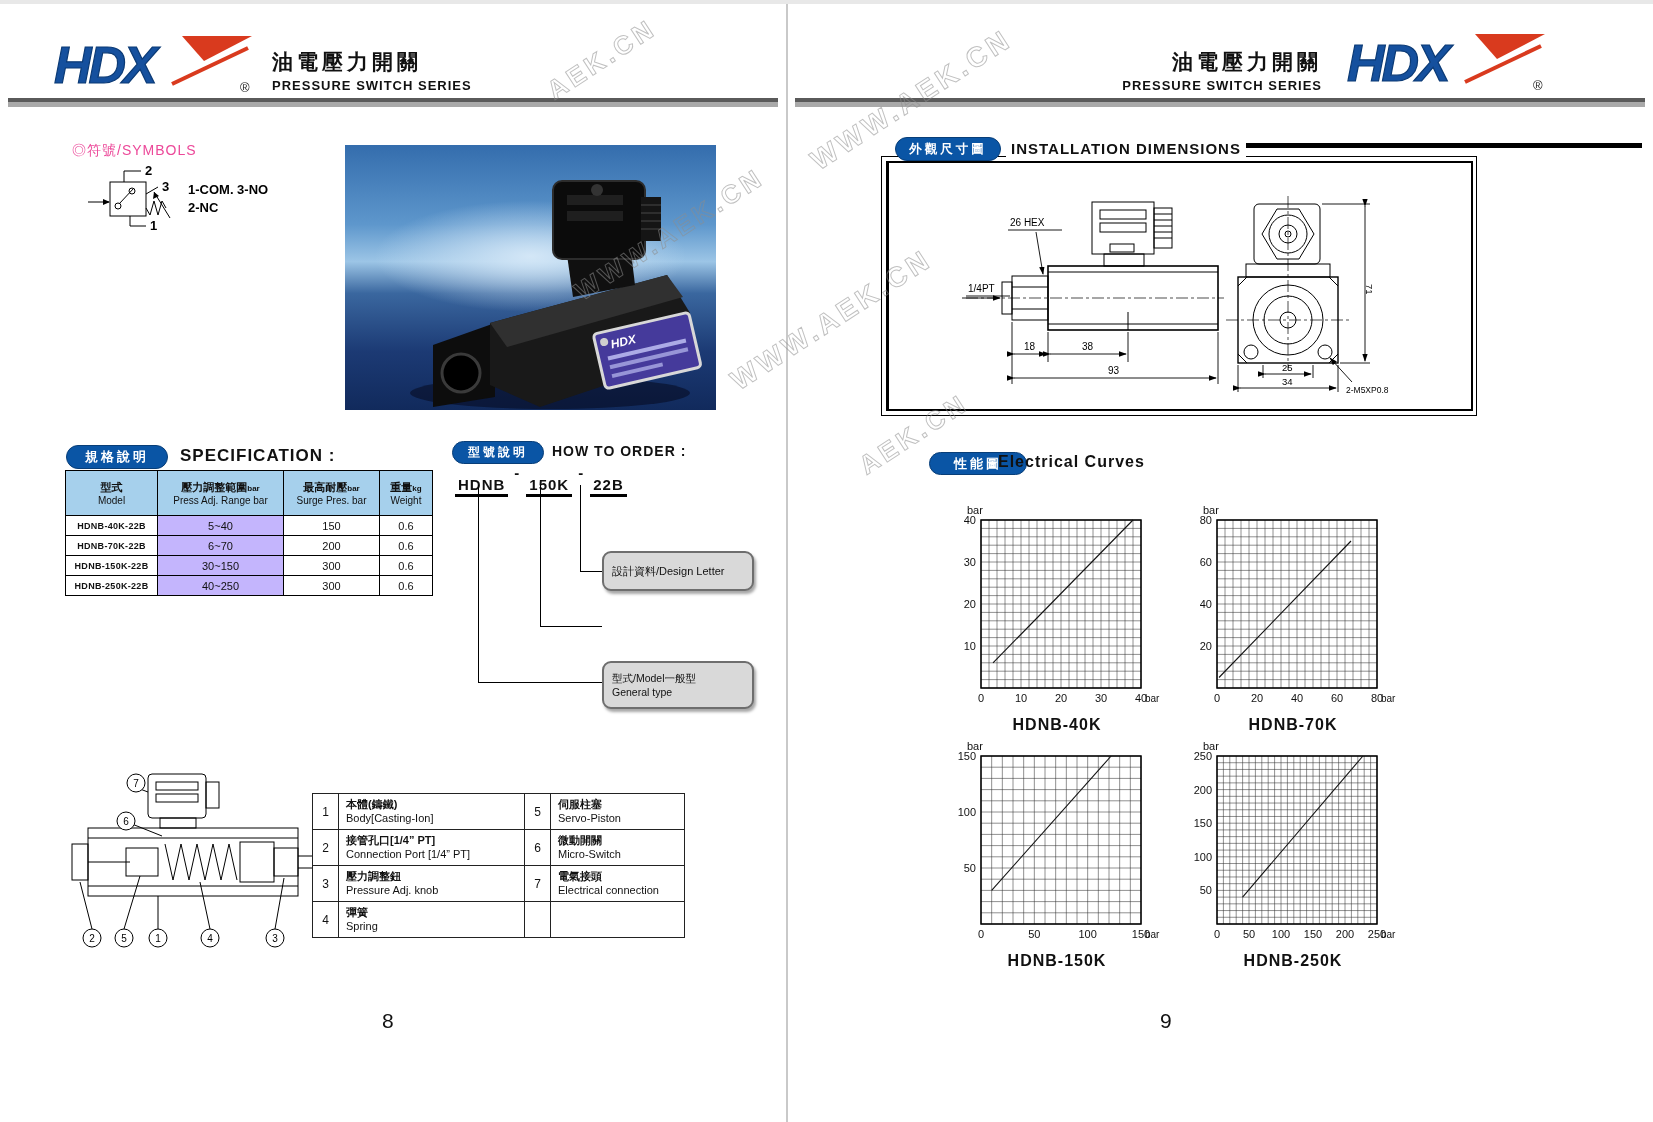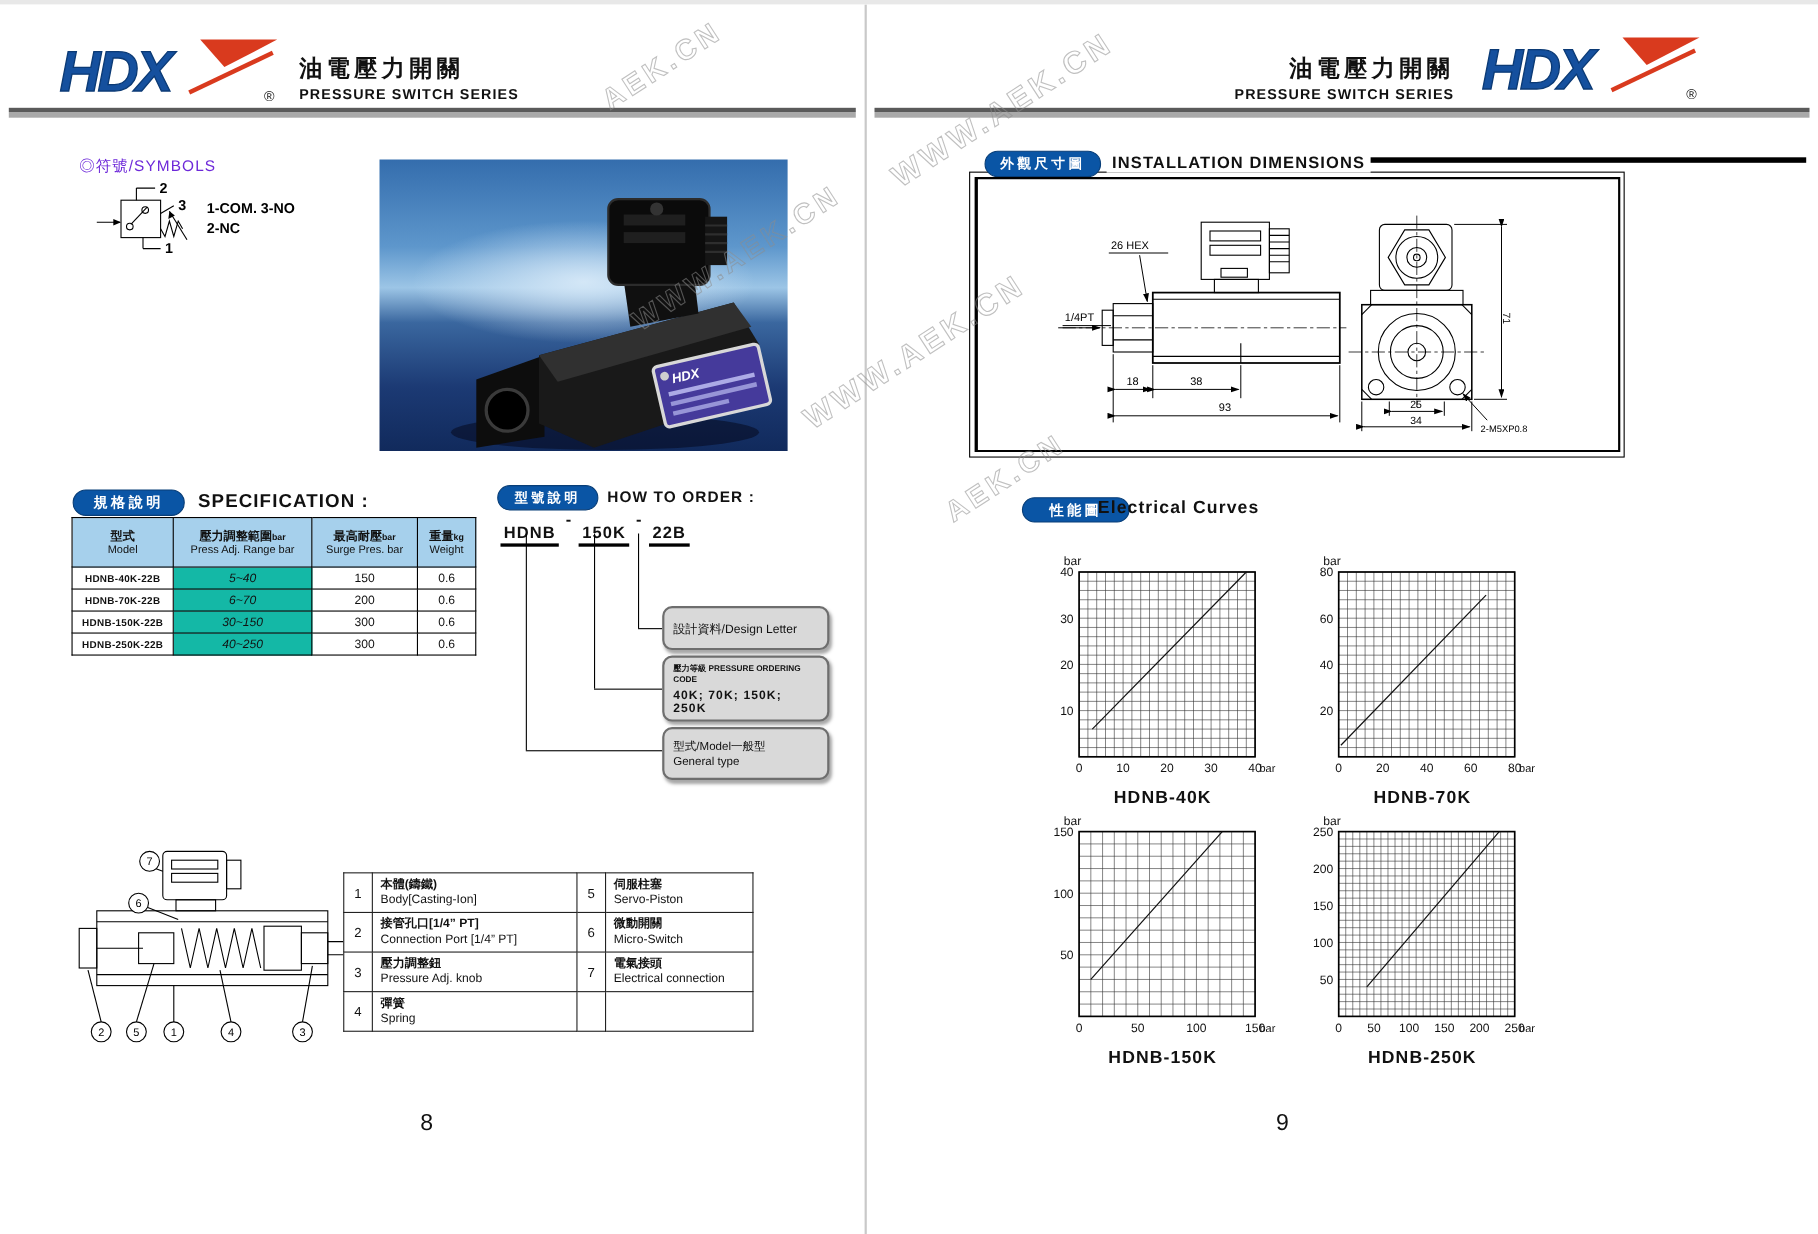--- a/index.html
+++ b/index.html
@@ -20,21 +20,21 @@
   .sec-title{font-weight:bold;letter-spacing:1px;}
   
   table.spec{border-collapse:collapse;table-layout:fixed;}
   table.spec th,table.spec td{border:1px solid #000000;padding:0;text-align:center;vertical-align:middle;}
   table.spec thead th{background:#a6d0ec;height:44px;}
   table.spec .zh{font-size:11px;font-weight:bold;}
   table.spec .unit{font-size:8px;font-weight:bold;}
   table.spec .en{font-size:10px;font-weight:normal;}
   table.spec tbody td{height:19px;font-size:11px;}
   table.spec tbody td.model{font-size:9px;font-weight:bold;letter-spacing:.3px;}
-  table.spec tbody td.range{background:#14b8a6;font-style:italic;}
+  table.spec tbody td.range{background:#c4b5fd;}
   
   .code-line{font-weight:bold;font-size:15px;letter-spacing:1px;display:flex;gap:6px;}
   .code-line .seg{border-bottom:3px solid #000;padding:12px 3px 1px 3px;}
   .hline,.vline{position:absolute;background:#000;}
   .obox{position:absolute;background:#d9d9d9;border:2px solid #6e6e6e;border-radius:9px;
         box-shadow:2px 3px 3px rgba(0,0,0,.35);display:flex;flex-direction:column;
         justify-content:center;padding:2px 8px;box-sizing:border-box;}
   .obox .l1{font-size:11px;}
   .obox .tiny{font-size:7.5px;font-weight:bold;}
   .obox .big{font-size:11px;font-weight:bold;margin-top:4px;letter-spacing:1px;}
@@ -67,21 +67,21 @@
     <text x="2" y="49" font-size="52" font-weight="bold" font-style="italic" font-family="'Liberation Sans',sans-serif" fill="#15509e" stroke="#0b3a75" stroke-width="1.2" letter-spacing="-3">HDX</text>
     <polygon points="130,2 200,2 152,27" fill="#d93a1e"></polygon>
     <line x1="120" y1="50" x2="196" y2="14" stroke="#d93a1e" stroke-width="4"></line>
     <text x="188" y="58" font-size="13" fill="#222">®</text>
   </svg>
     </div>
   <div class="abs title-zh" style="left:272px;top:44px;">油電壓力開關</div>
   <div class="abs title-en" style="left:272px;top:74px;">PRESSURE SWITCH SERIES</div>
   <div class="hbar" style="left:8px;top:94px;width:770px;"></div>
 
-  <div class="abs" style="left:72px;top:138px;font-size:14px;color:#6d28d9;letter-spacing:1px;">◎符號/SYMBOLS</div>
+  <div class="abs" style="left:72px;top:138px;font-size:14px;color:#ec4899;letter-spacing:1px;">◎符號/SYMBOLS</div>
   <svg class="abs" style="left:84px;top:160px;" width="260" height="70" viewBox="0 0 260 70">
     <line x1="4" y1="38" x2="25" y2="38" stroke="#000"></line>
     <polygon points="26,38 19,35 19,41" fill="#000"></polygon>
     <rect x="26" y="18" width="36" height="34" fill="none" stroke="#000"></rect>
     <circle cx="34" cy="42" r="3" fill="none" stroke="#000"></circle>
     <circle cx="48" cy="27" r="3" fill="none" stroke="#000"></circle>
     <line x1="35" y1="40" x2="50" y2="24" stroke="#000"></line>
     <line x1="40" y1="18" x2="40" y2="7" stroke="#000"></line>
       <line x1="40" y1="7" x2="57" y2="7" stroke="#000"></line>
     <line x1="46" y1="52" x2="46" y2="62" stroke="#000"></line>
@@ -199,24 +199,20 @@
 
   <div class="vline" style="left:478px;top:481px;width:1px;height:197px;"></div>
   <div class="hline" style="left:478px;top:678px;width:124px;height:1px;"></div>
   <div class="vline" style="left:540px;top:481px;width:1px;height:141px;"></div>
   <div class="hline" style="left:540px;top:622px;width:62px;height:1px;"></div>
   <div class="vline" style="left:580px;top:481px;width:1px;height:86px;"></div>
   <div class="hline" style="left:580px;top:567px;width:22px;height:1px;"></div>
 
   <div class="obox" style="left:602px;top:547px;width:152px;height:40px;">
     <div class="l1">設計資料/Design Letter</div>
-  </div>
-  <div class="obox" style="left:602px;top:592px;width:152px;height:60px;">
-    <div class="tiny">壓力等級 PRESSURE ORDERING CODE</div>
-    <div class="big">40K;  70K;  150K;  250K</div>
   </div>
   <div class="obox" style="left:602px;top:657px;width:152px;height:48px;">
     <div class="l2">型式/Model一般型</div>
     <div class="l2">General type</div>
   </div>
 
   <svg class="abs" style="left:70px;top:762px;" width="245" height="195" viewBox="0 0 245 195">
     <g stroke="#000" fill="none" stroke-width="1">
 
       <rect x="78" y="8" width="58" height="44" rx="4"></rect>

